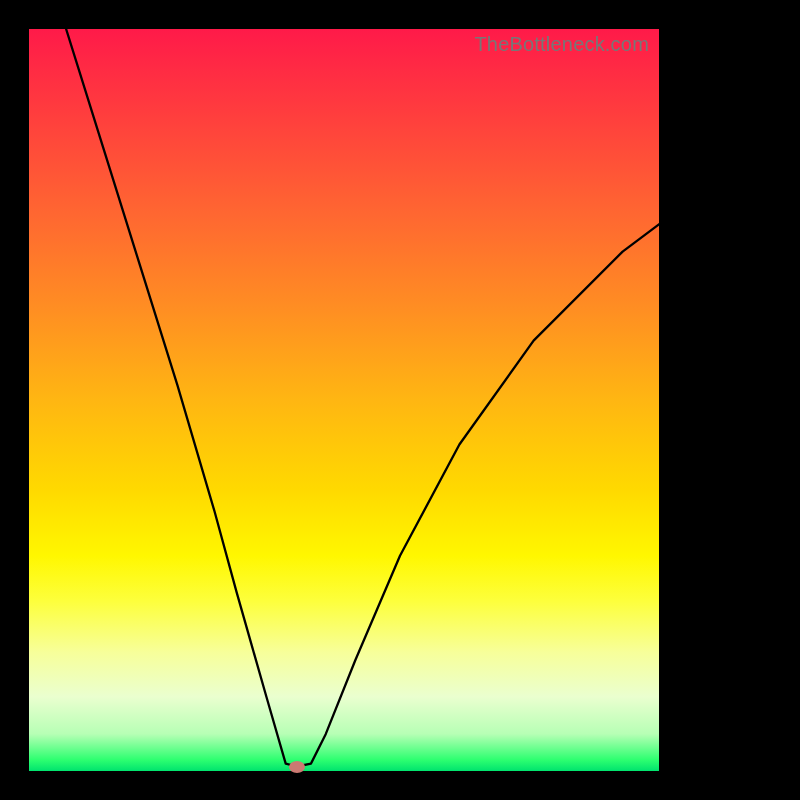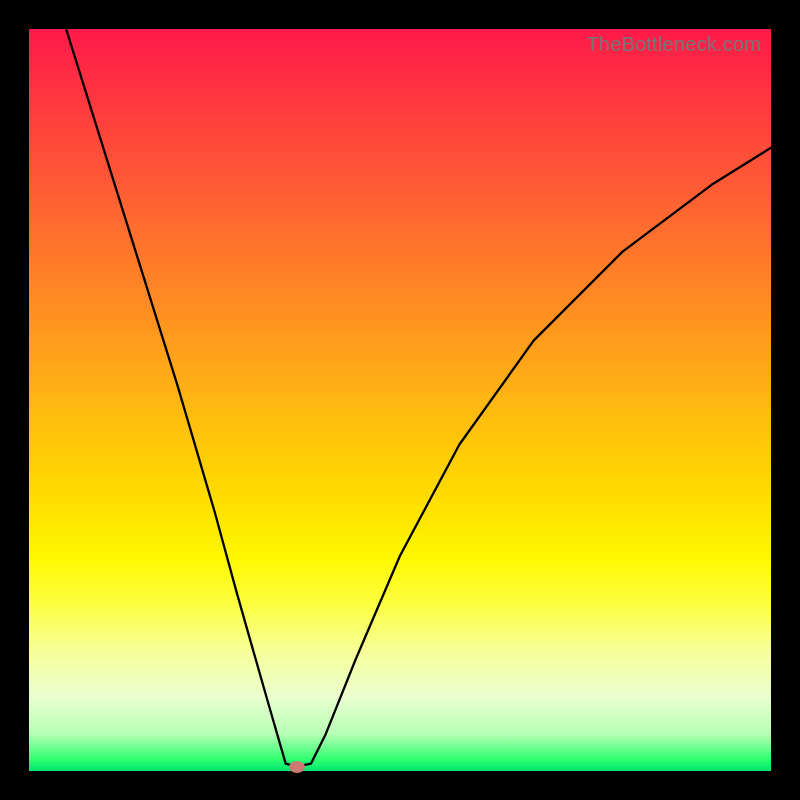--- a/index.html
+++ b/index.html
@@ -14,21 +14,21 @@
   .frame {
     position: relative;
     width: 800px;
     height: 800px;
     background: #000;
   }
   .plot {
     position: absolute;
     left: 29px;
     top: 29px;
-    width: 742px;
+    width: 630px;
     height: 742px;
     background: linear-gradient(
       to bottom,
       #ff1a49 0%,
       #ff3f3d 12%,
       #ff6a30 26%,
       #ff8f22 38%,
       #ffb612 50%,
       #ffd900 62%,
       #fff700 71%,

